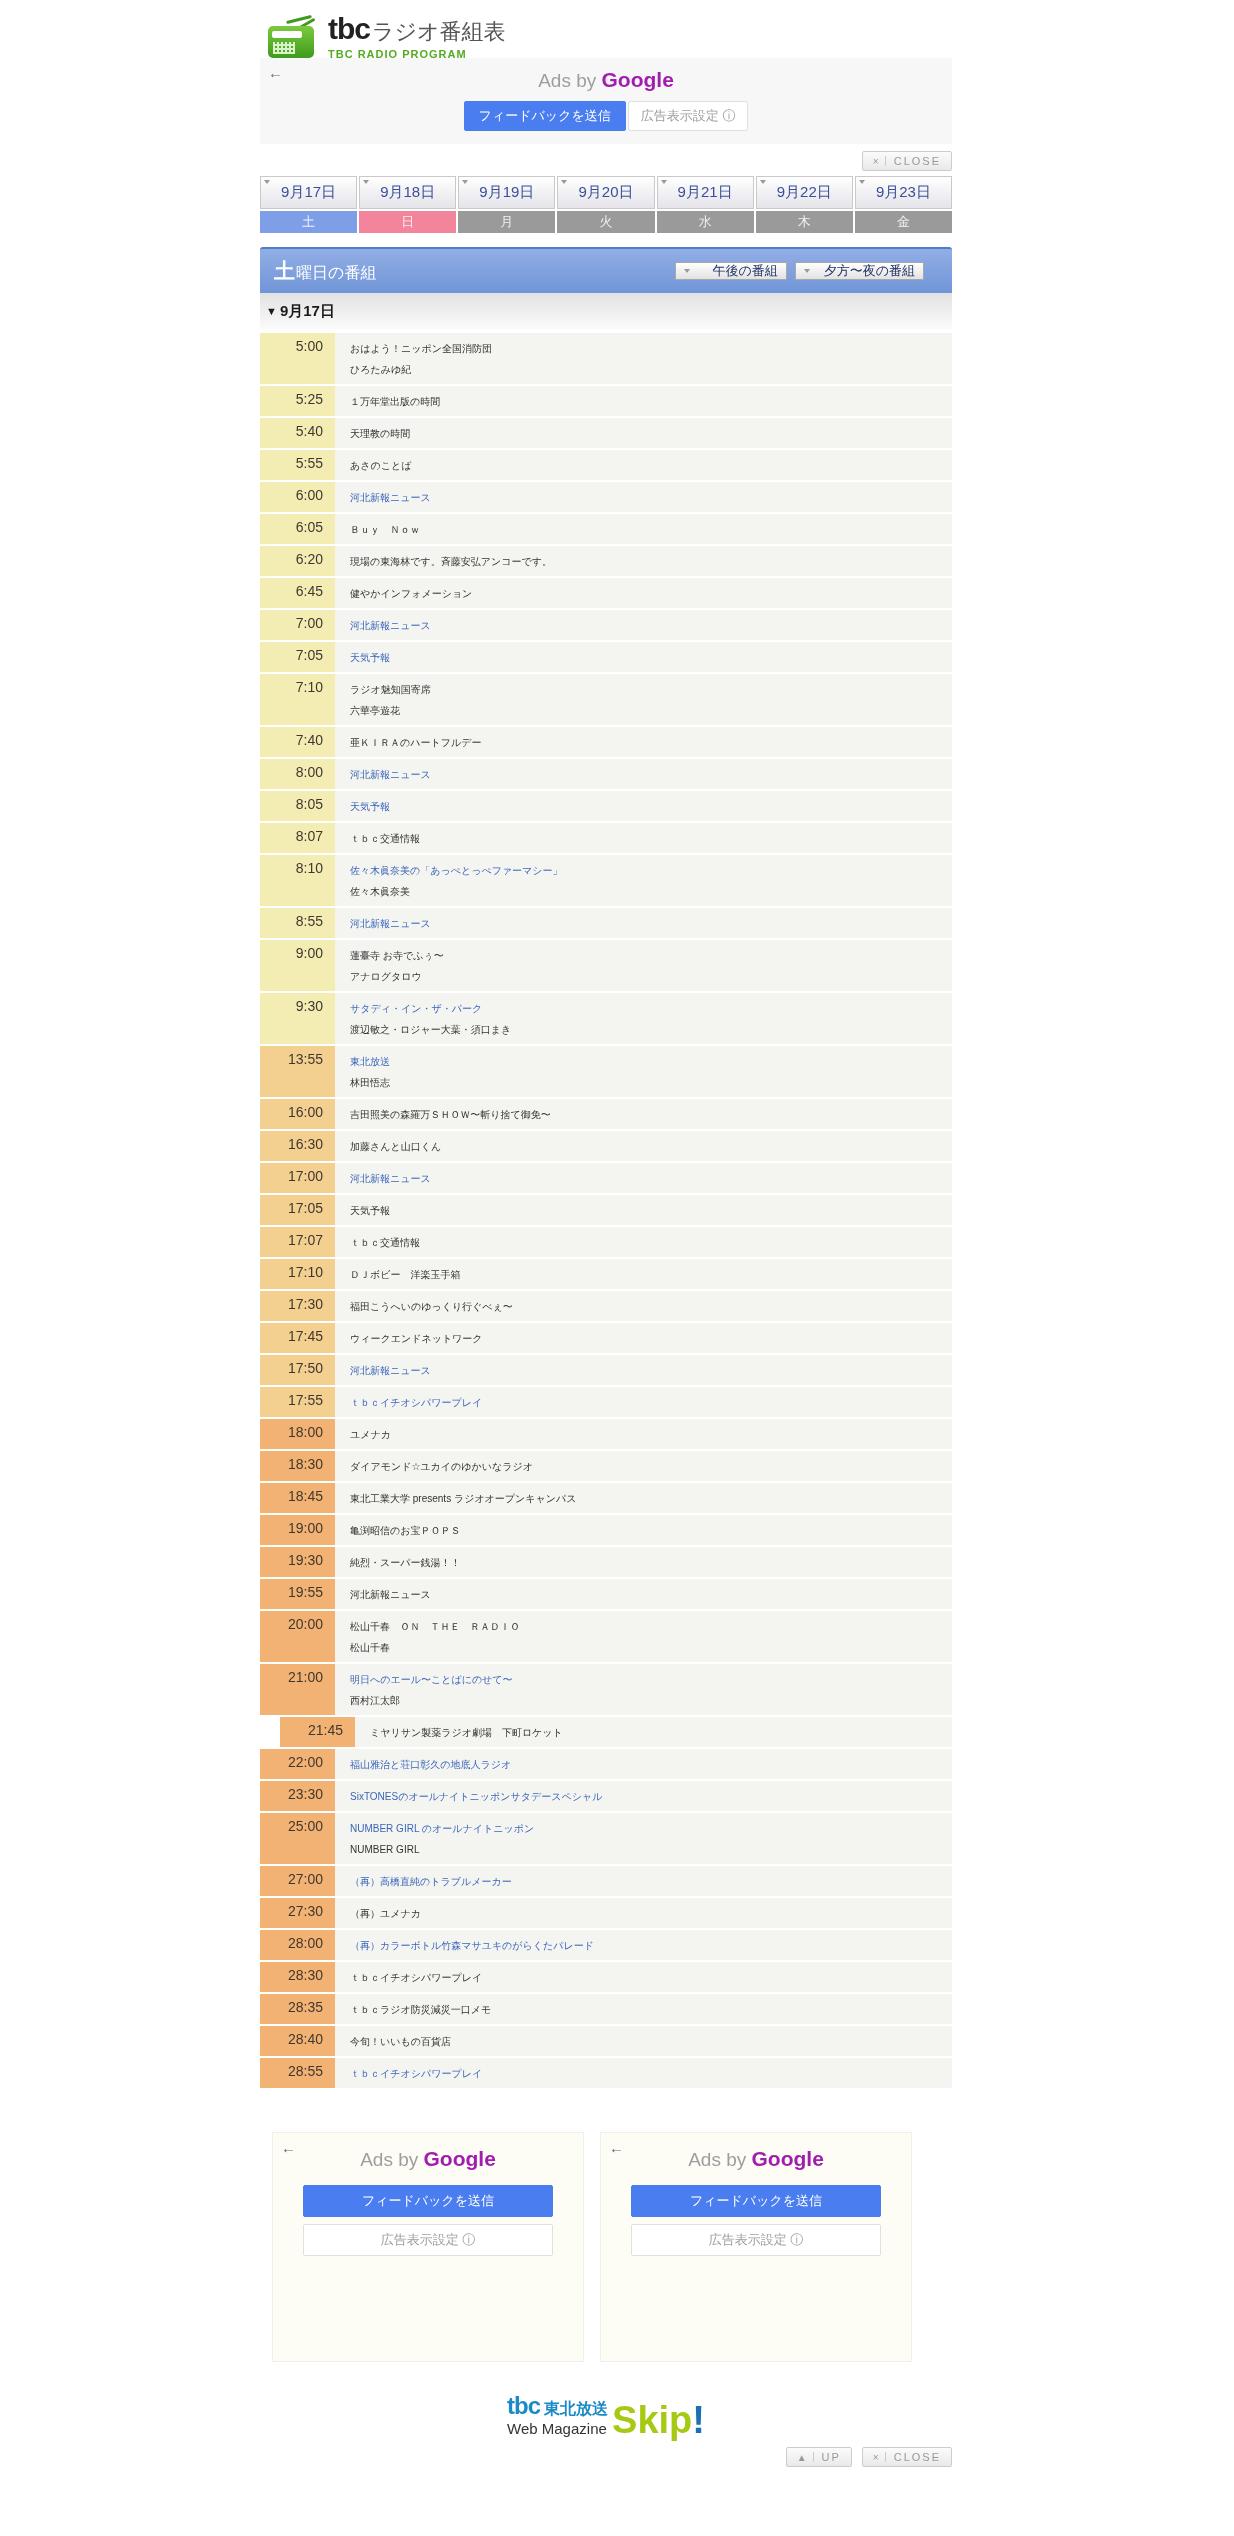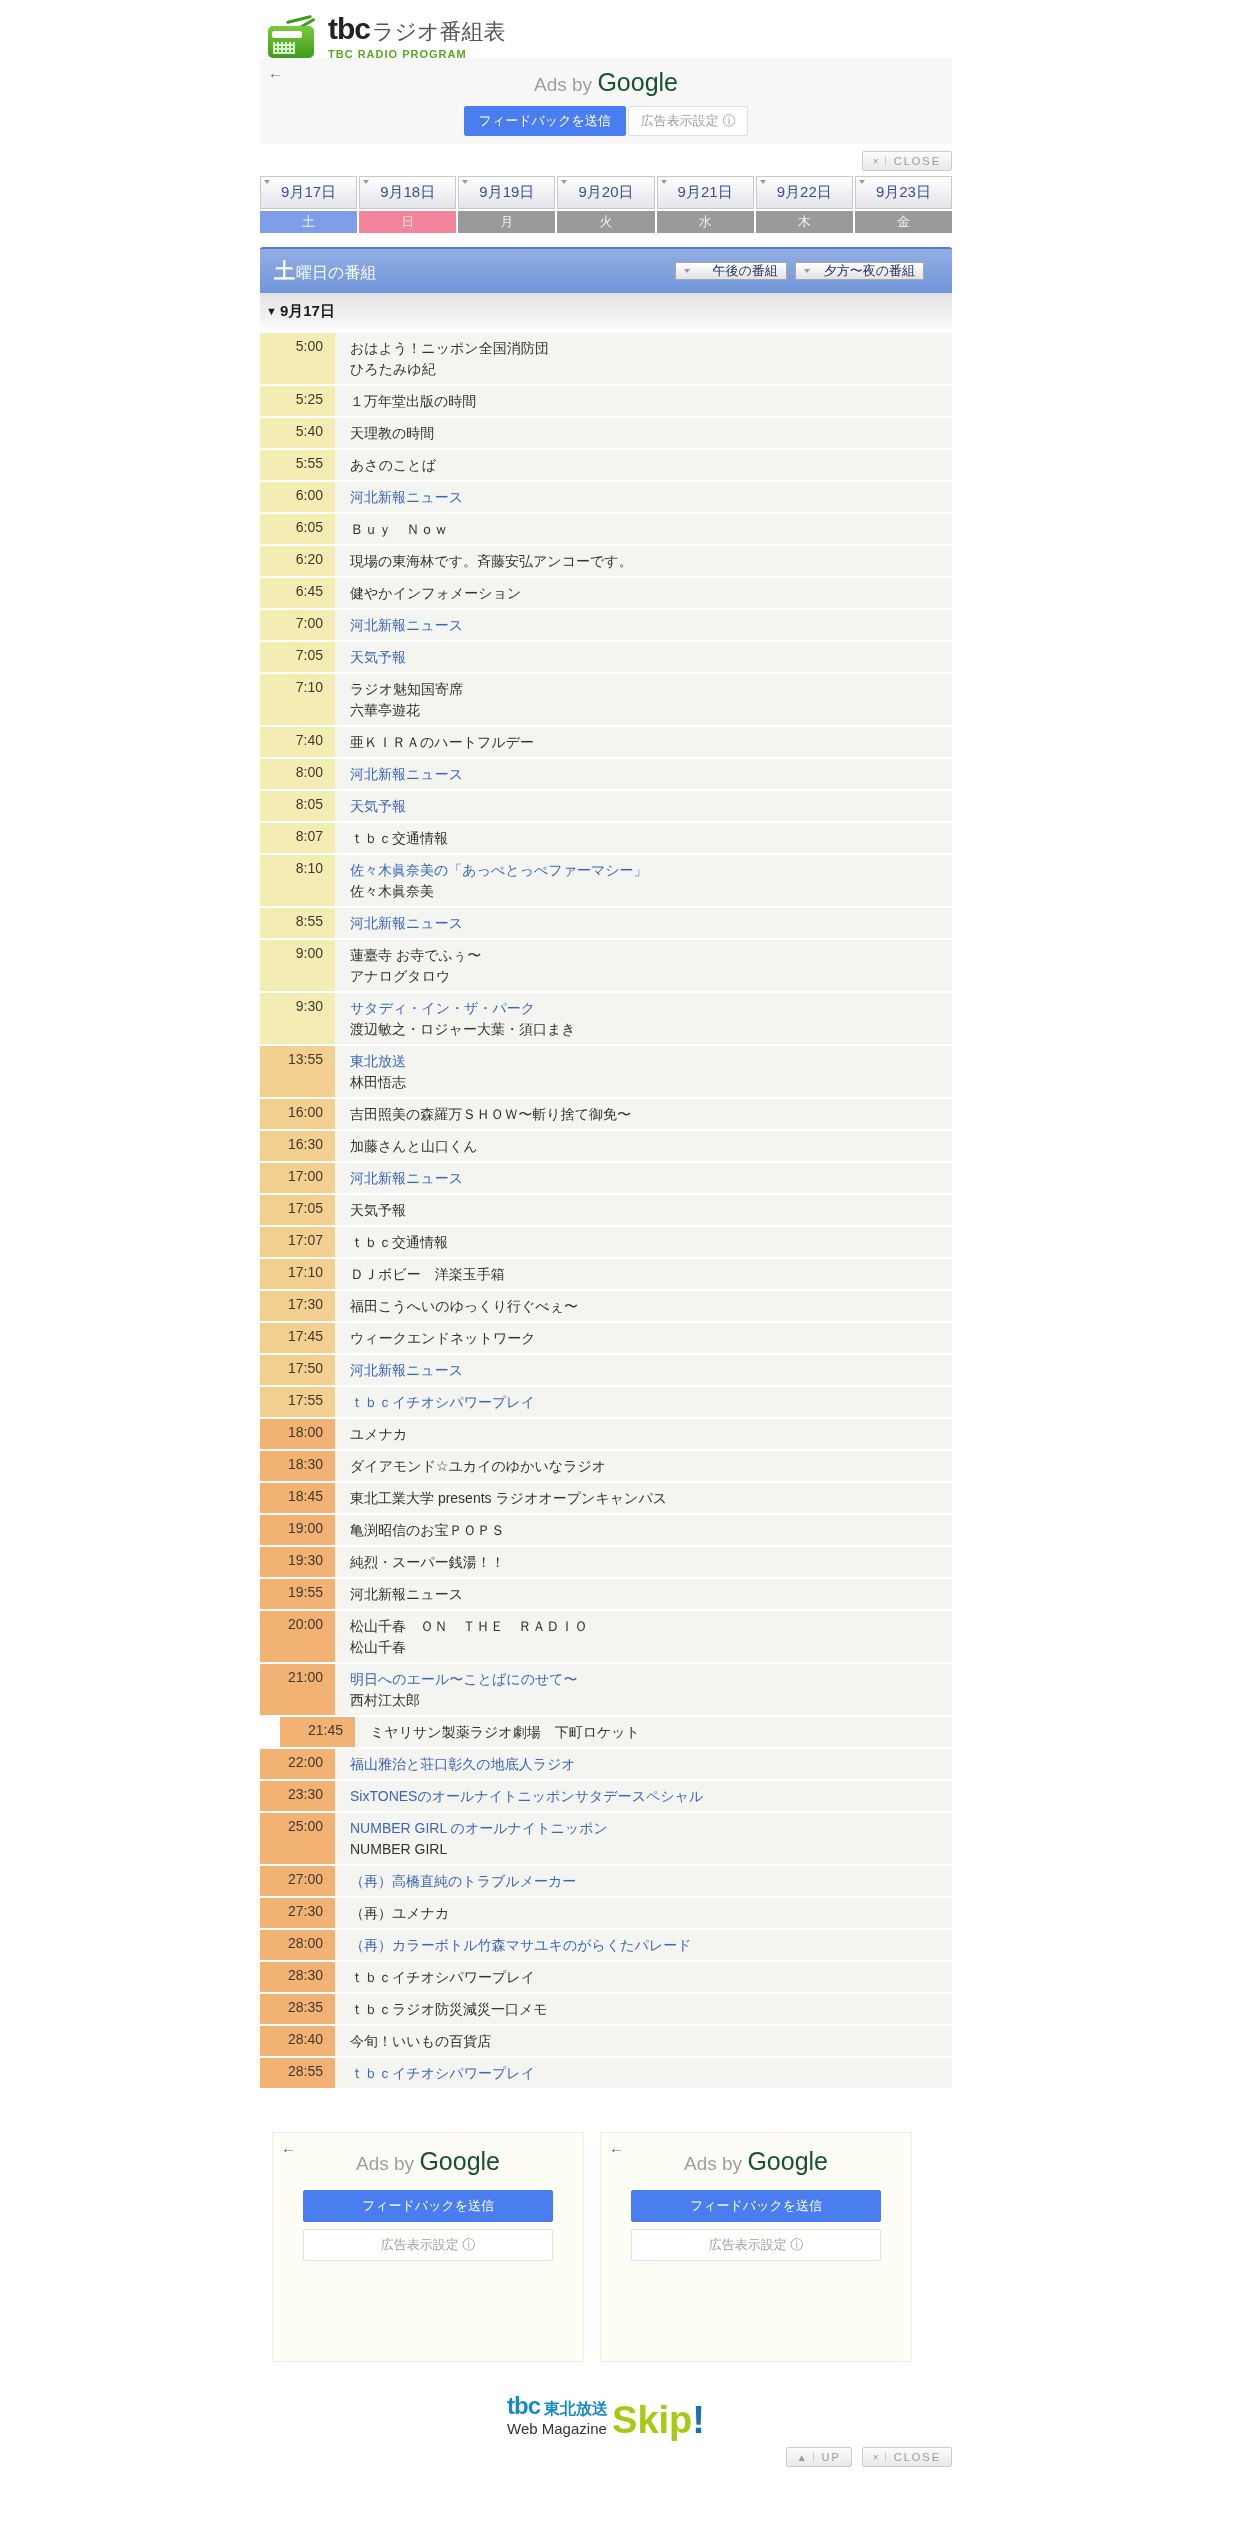--- a/index.html
+++ b/index.html
@@ -19,21 +19,21 @@
   .radio-ant2{position:absolute;left:30px;top:4px;width:18px;height:3px;background:#3f9b1e;transform:rotate(-30deg);border-radius:2px;}
   .logo-line1{display:flex;align-items:baseline;}
   .logo-tbc{font-size:30px;font-weight:bold;color:#222;letter-spacing:-1px;}
   .logo-title{font-size:22px;color:#555;margin-left:2px;}
   .logo-sub{font-size:11px;font-weight:bold;color:#55aa22;letter-spacing:1px;margin-top:1px;}
 
   
   .top-ad{position:relative;height:86px;background:#f7f7f7;}
   .ad-back{position:absolute;left:8px;top:6px;font-size:15px;color:#666;cursor:pointer;}
   .ad-label{text-align:center;padding-top:10px;font-size:19px;color:#9e9e9e;}
-  .ad-label b{color:#14532d;font-weight:400;font-size:25px;}
+  .ad-label b{color:#a21caf;font-weight:700;font-size:21px;}
   .ad-btn-row{display:flex;justify-content:center;gap:2px;margin-top:9px;}
   .btn-feedback{background:#4a7df0;border:1px solid #4a7df0;color:#fff;font-size:13px;padding:5px 14px;border-radius:2px;font-family:inherit;cursor:pointer;}
   .btn-adsettings{background:#fff;border:1px solid #e0e0e0;color:#9e9e9e;font-size:13px;padding:5px 12px;border-radius:2px;font-family:inherit;cursor:pointer;}
 
   
   .close-row{display:flex;justify-content:flex-end;margin:7px 0 5px 0;}
   .mini-btn{display:inline-flex;align-items:center;background:linear-gradient(#fbfbfb,#e9e9e9);border:1px solid #ccc;border-radius:2px;color:#999;font-size:11px;padding:3px 10px;font-family:inherit;cursor:pointer;letter-spacing:2px;}
   .mini-btn .glyph{font-size:10px;letter-spacing:0;}
   .mini-btn .sep{width:1px;height:10px;background:#ccc;margin:0 8px 0 6px;}
 
@@ -53,21 +53,21 @@
   .hdr-tri{width:0;height:0;border-left:3px solid transparent;border-right:3px solid transparent;border-top:4px solid #9a9a9a;margin-right:14px;}
 
   
   .section-header{height:36px;background:linear-gradient(#e2e2e2,#fbfbfb);display:flex;align-items:center;font-size:15px;font-weight:bold;color:#1a1a1a;padding-left:6px;}
   .section-header .marker{font-size:11px;margin-right:3px;}
 
   
   .schedule{margin-top:4px;}
   .row{display:flex;margin-bottom:2px;}
   .time{width:75px;flex:none;box-sizing:border-box;display:flex;justify-content:flex-end;align-items:flex-start;padding:5px 12px 0 0;font-size:14px;color:#403830;}
-  .cell{flex:1;background:#f4f4f0;padding:5px 10px 4px 15px;font-size:14px;line-height:21px;color:#333;}
+  .cell{flex:1;background:#f4f4f0;padding:5px 10px 4px 15px;font-size:10px;line-height:21px;color:#333;}
   .title.link{color:#3a66bb;cursor:pointer;}
   .performer{color:#333;}
 
   
   .footer-ads{display:flex;gap:16px;margin-top:44px;margin-left:12px;}
   .f-ad{width:312px;height:230px;background:#fdfcf5;border:1px solid #f0efe8;position:relative;box-sizing:border-box;}
   .f-ad .ad-label{padding-top:14px;}
   .f-ad .btn-feedback{display:block;width:250px;margin:14px auto 0 auto;padding:6px 0;}
   .f-ad .btn-adsettings{display:block;width:250px;margin:7px auto 0 auto;padding:6px 0;}
 

